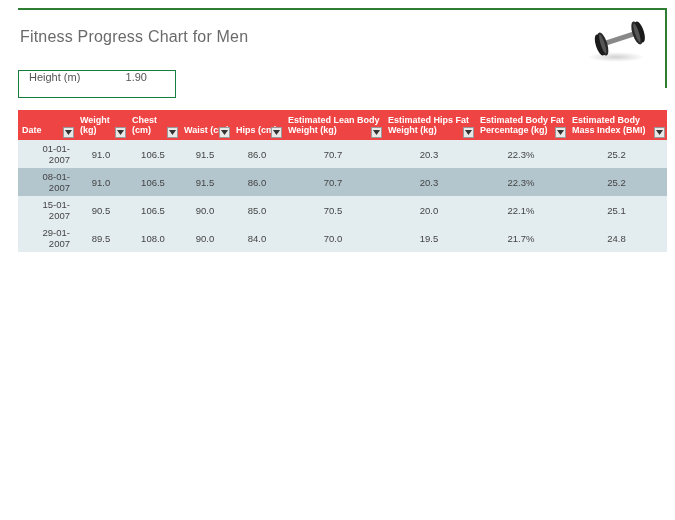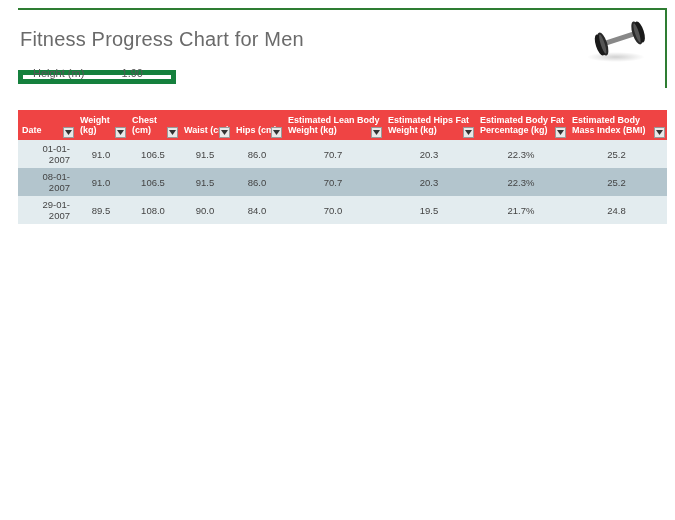--- a/index.html
+++ b/index.html
@@ -15,42 +15,42 @@
     margin: 8px 8px 0 18px;
     border-top: 2px solid #2e7d32;
     border-right: 2px solid #2e7d32;
     position: relative;
     height: 80px;
   }
   .title {
     position: absolute;
     top: 18px;
     left: 2px;
-    font-size: 20px;
+    font-size: 16px;
     color: #6a6a6a;
     font-weight: 400;
     letter-spacing: 0.2px;
   }
   .dumbbell {
     position: absolute;
     right: 12px;
     top: 4px;
     width: 66px;
     height: 50px;
   }
   .height-box {
     position: absolute;
     left: 18px;
     top: 70px;
     width: 158px;
-    height: 14px;
-    border: 5px solid #15803d;
+    height: 28px;
+    border: 1px solid #15803d;
     background: #fff;
     display: flex;
-    align-items: flex-end;
+    align-items: flex-start;
     font-size: 11px;
     color: #555;
   }
   .height-label { padding-left: 10px; flex: 1; }
   .height-value { padding-right: 28px; }
   .table-wrap {
     position: absolute;
     left: 18px;
     top: 110px;
     right: 8px;
@@ -218,20 +218,31 @@
           <td>91.0</td>
           <td>106.5</td>
           <td>91.5</td>
           <td>86.0</td>
           <td>70.7</td>
           <td>20.3</td>
           <td>22.3%</td>
           <td>25.2</td>
         </tr>
         <tr class="odd">
+          <td>15-01-2007</td>
+          <td>90.5</td>
+          <td>106.5</td>
+          <td>90.0</td>
+          <td>85.0</td>
+          <td>70.5</td>
+          <td>20.0</td>
+          <td>22.1%</td>
+          <td>25.1</td>
+        </tr>
+        <tr class="odd">
           <td>29-01-2007</td>
           <td>89.5</td>
           <td>108.0</td>
           <td>90.0</td>
           <td>84.0</td>
           <td>70.0</td>
           <td>19.5</td>
           <td>21.7%</td>
           <td>24.8</td>
         </tr>

